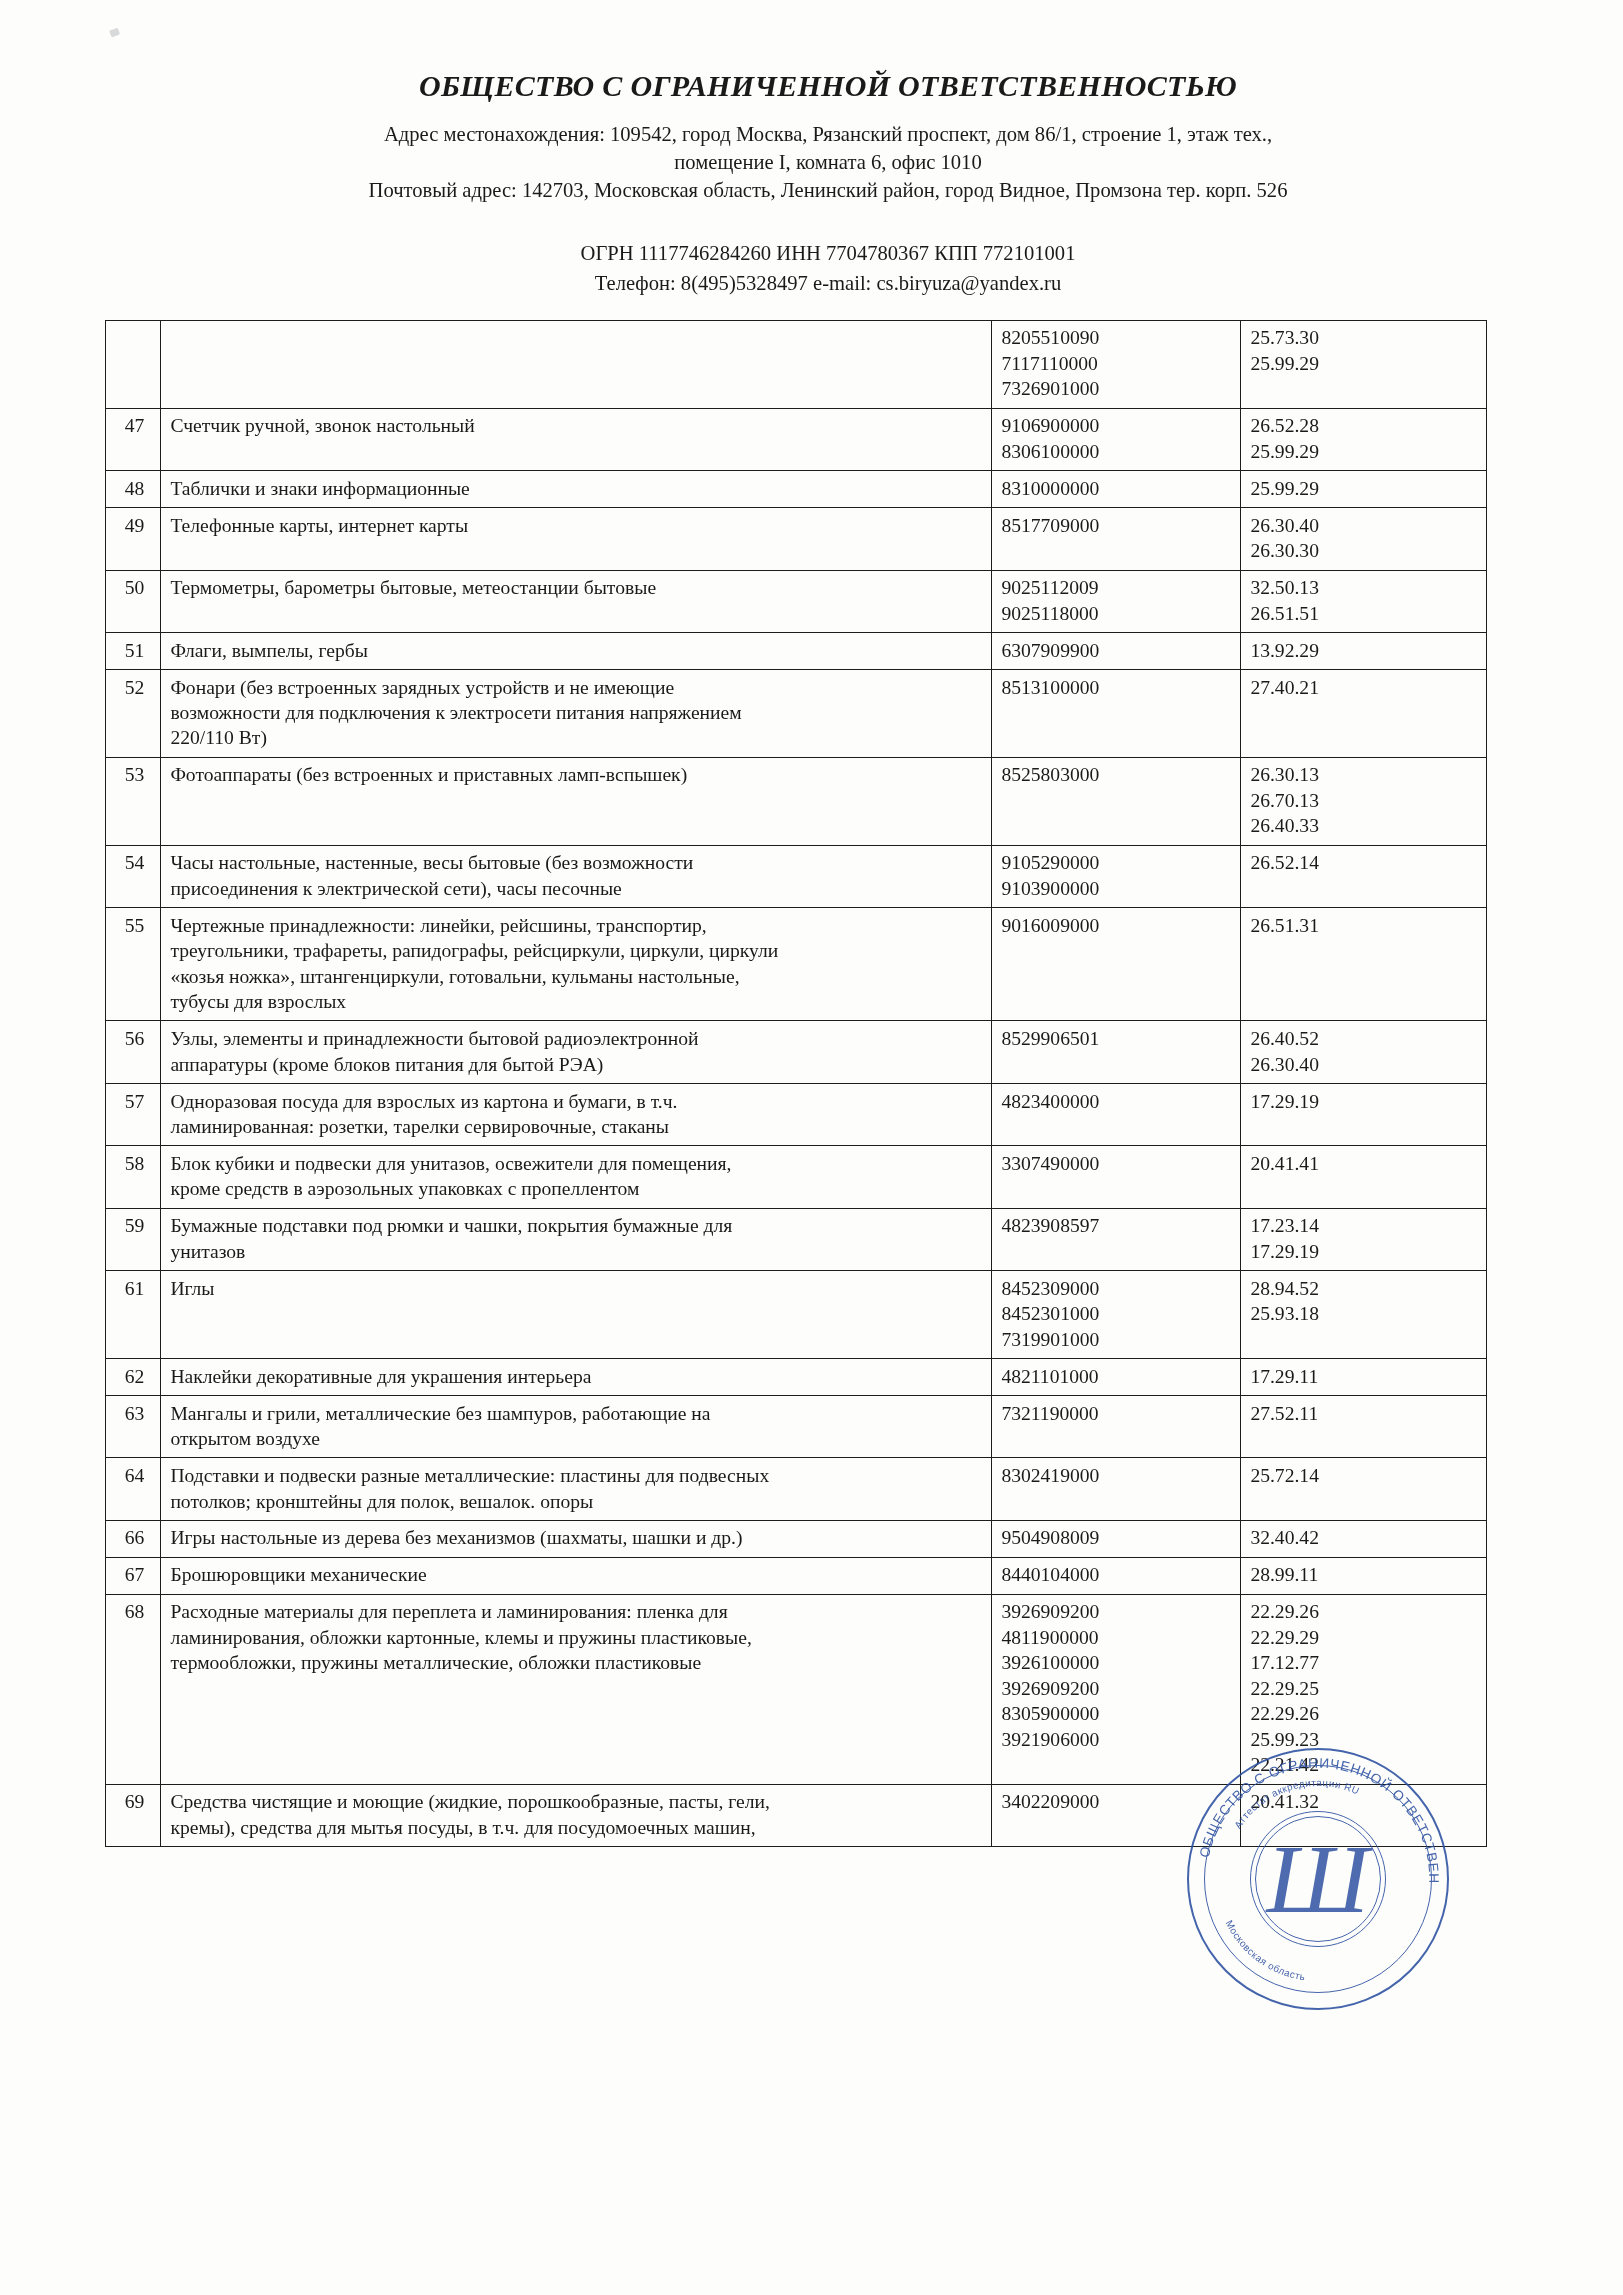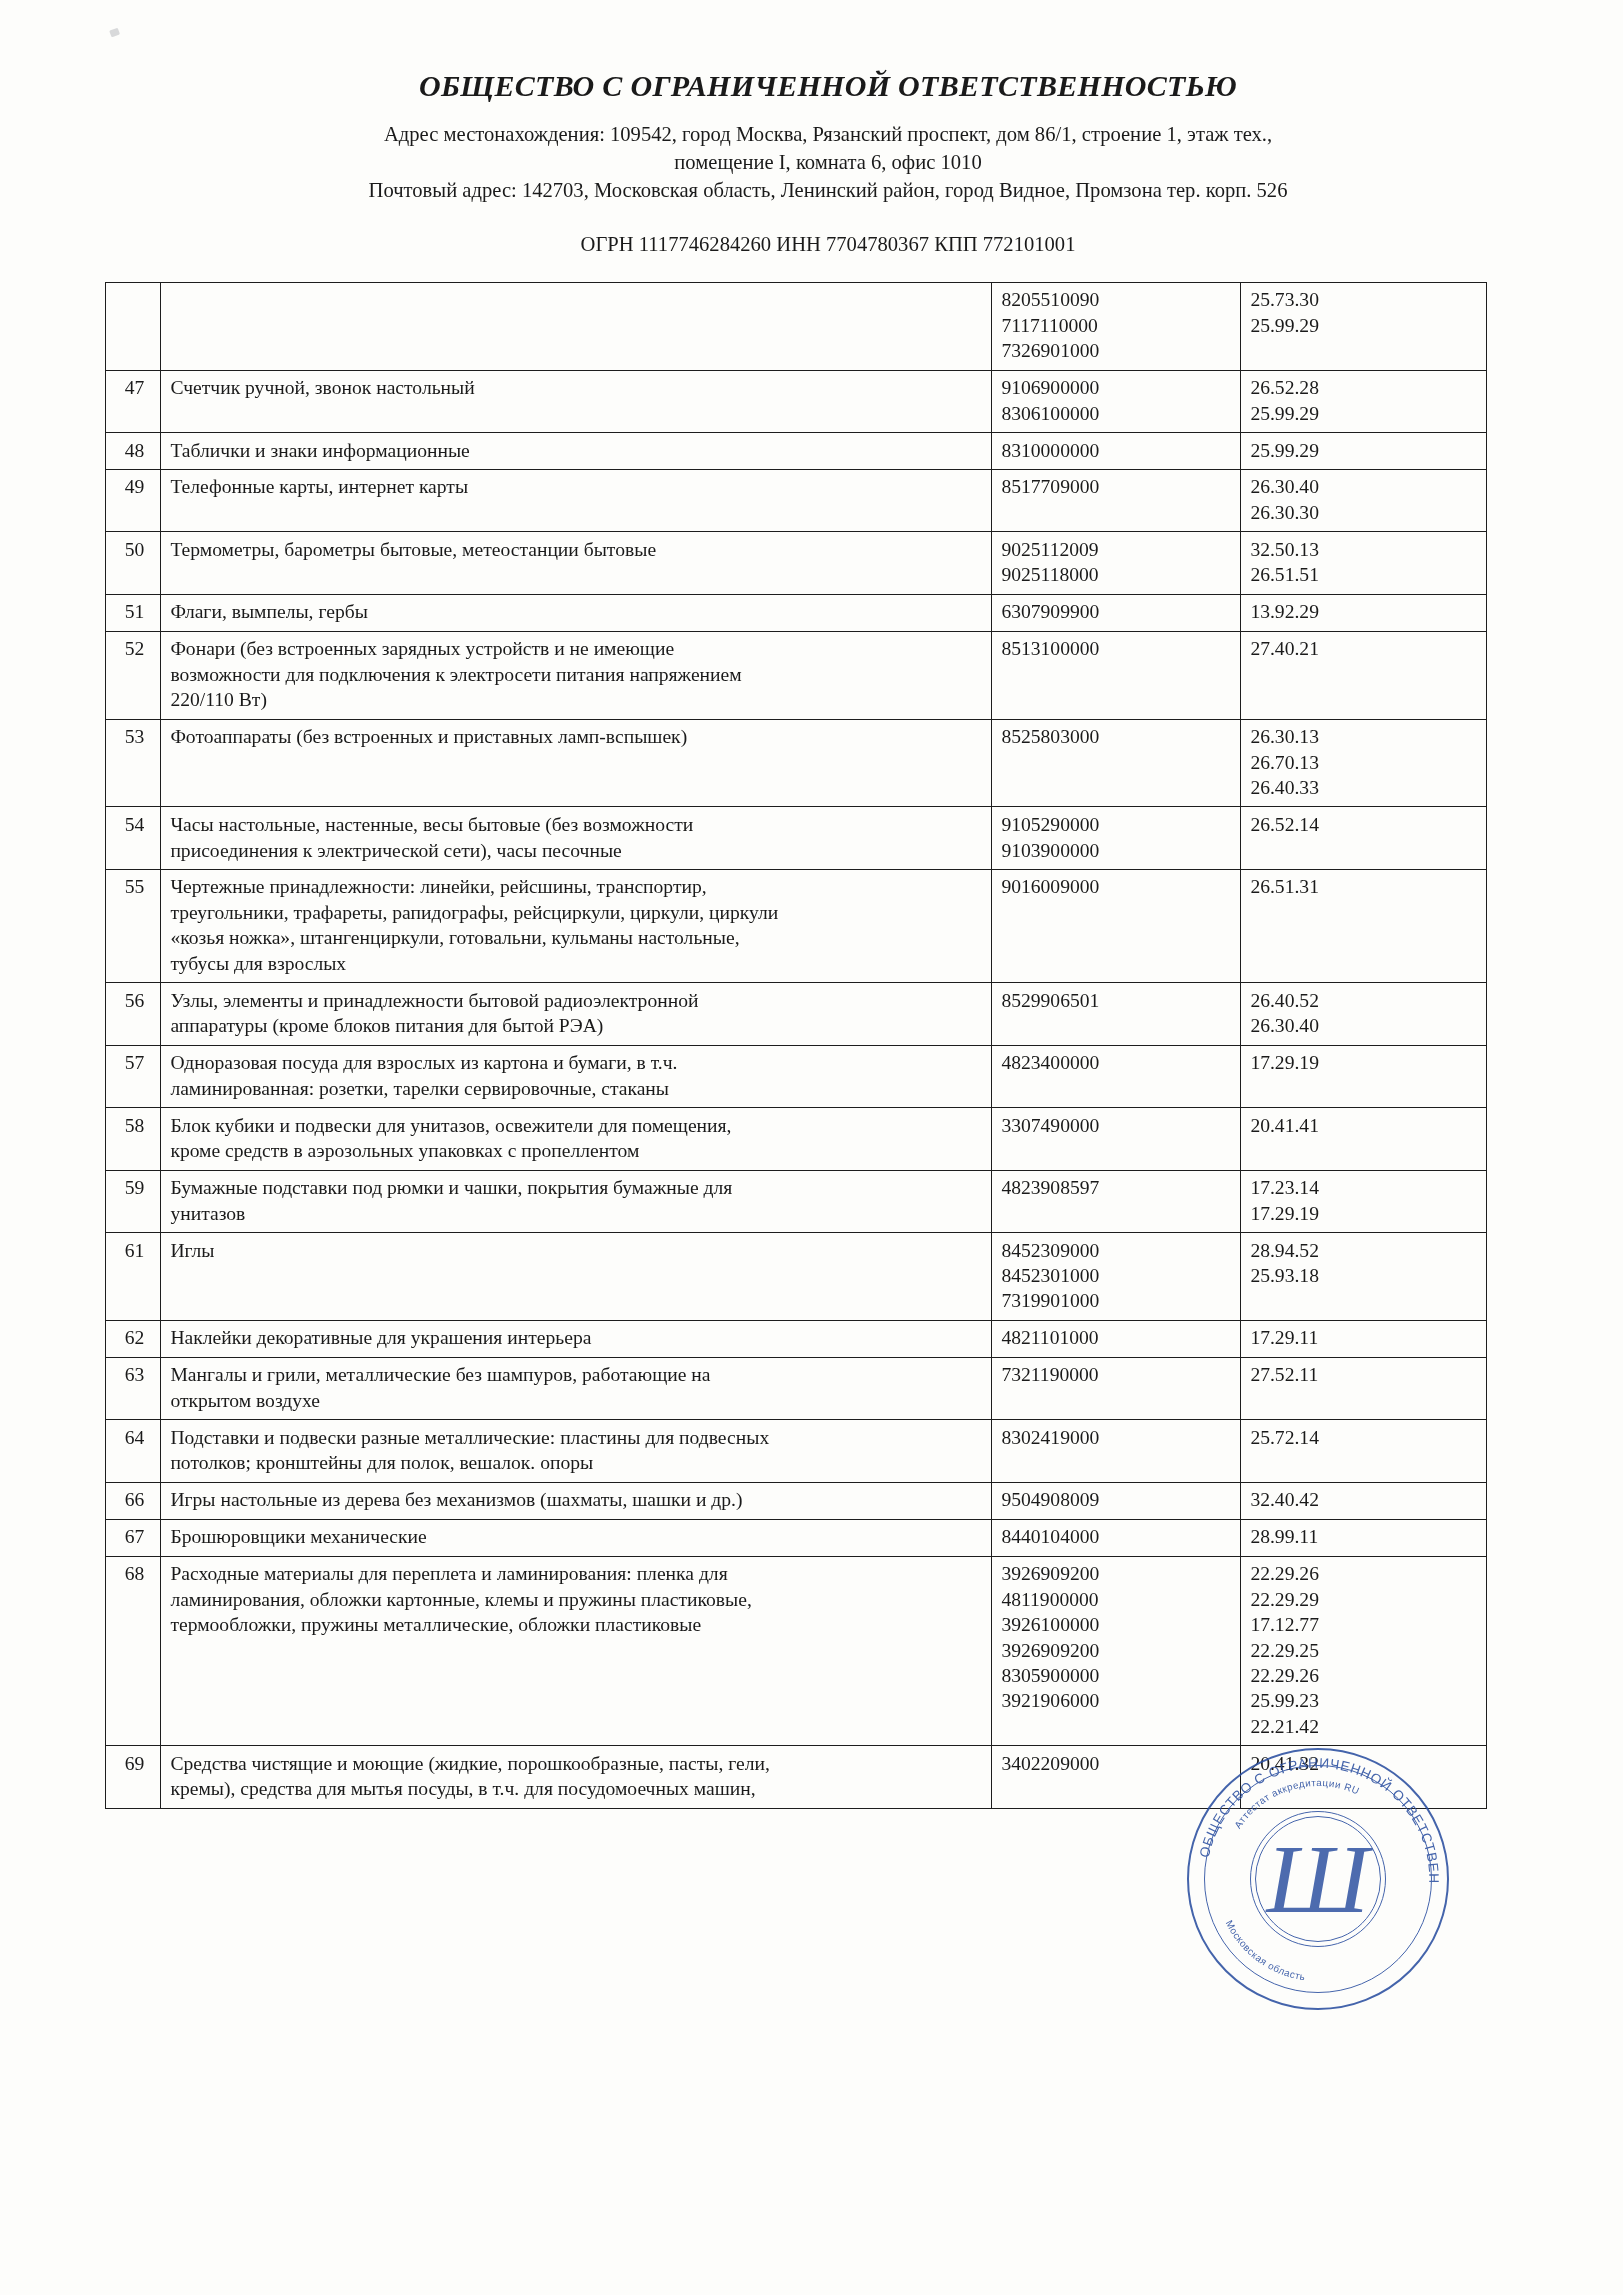--- a/index.html
+++ b/index.html
@@ -56,21 +56,21 @@
   .addr-block {
     margin-top: 17px;
     text-align: center;
     font-size: 20.6px;
     line-height: 1.36;
   }
   .addr-block .line {
     white-space: nowrap;
   }
   .ids-block {
-    margin-top: 26px;
+    margin-top: 35px;
     text-align: center;
     font-size: 20.6px;
     line-height: 1.42;
   }
   table.items {
     margin-top: 22px;
     border-collapse: collapse;
     width: 1380px;
     margin-left: 5.2px;
     table-layout: fixed;
@@ -160,20 +160,21 @@
     <div class="org-title">ОБЩЕСТВО С ОГРАНИЧЕННОЙ ОТВЕТСТВЕННОСТЬЮ</div>
 
     <div class="addr-block">
       <div class="line">Адрес местонахождения: 109542, город Москва, Рязанский проспект, дом 86/1, строение 1, этаж тех.,</div>
       <div class="line">помещение I, комната 6, офис 1010</div>
       <div class="line">Почтовый адрес: 142703, Московская область, Ленинский район, город Видное, Промзона тер. корп. 526</div>
     </div>
 
     <div class="ids-block">
       <div class="line">ОГРН 1117746284260 ИНН 7704780367 КПП 772101001</div>
+      <div class="line">Телефон: 8(495)5328497 e-mail: cs.biryuza@yandex.ru</div>
     </div>
 
     <table class="items">
       <colgroup>
         <col class="c-num">
         <col class="c-name">
         <col class="c-code">
         <col class="c-okpd">
       </colgroup>
       <tbody id="table-body">

